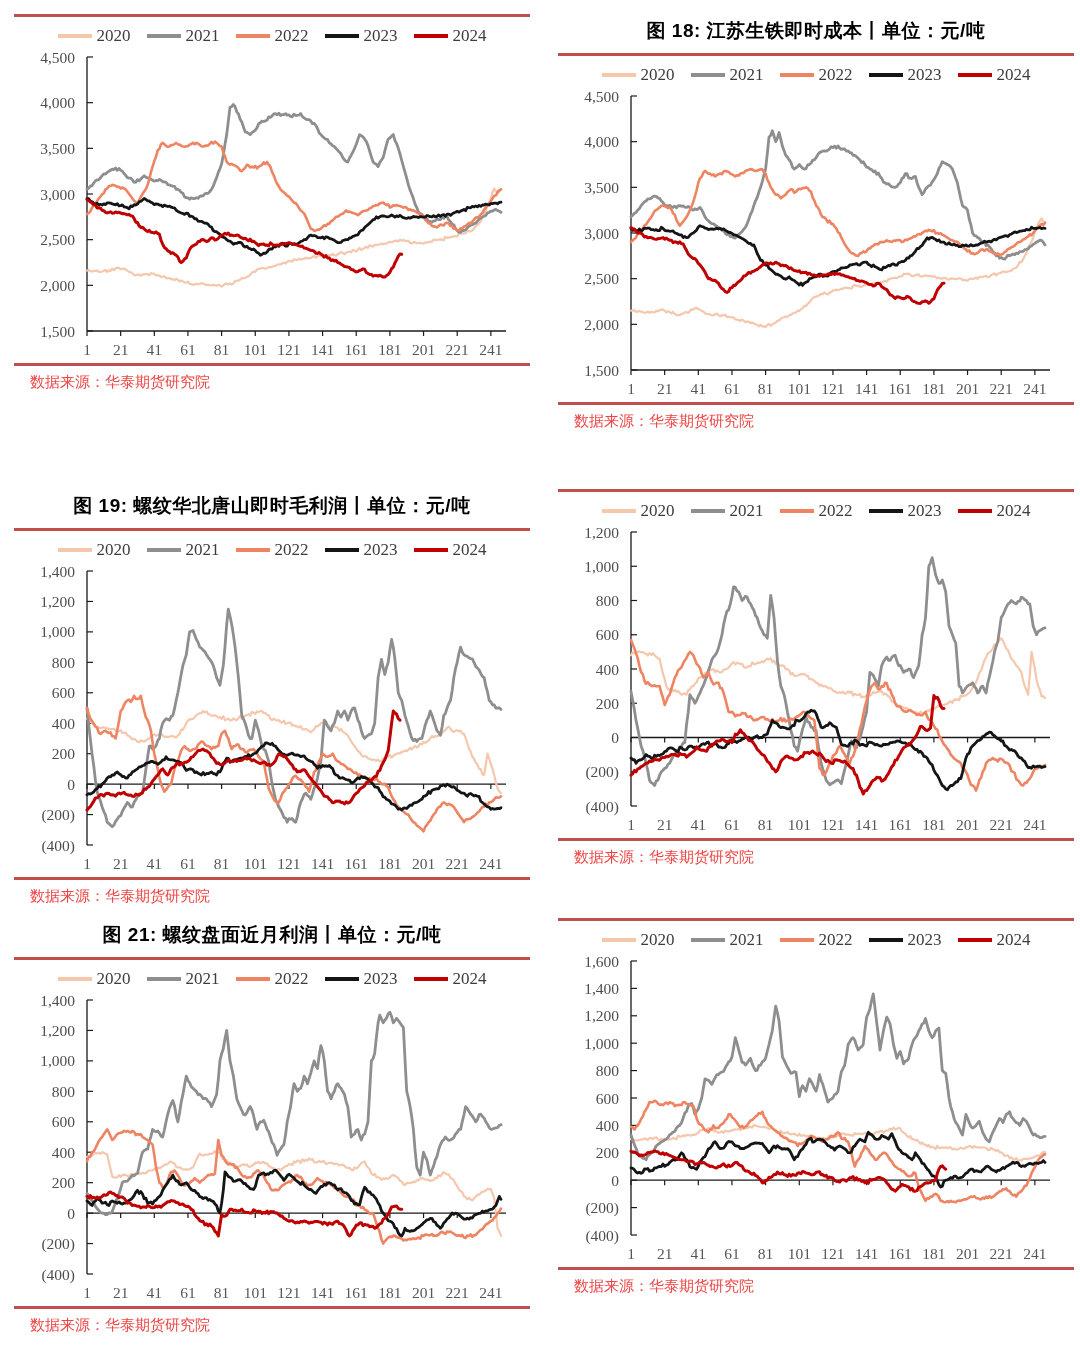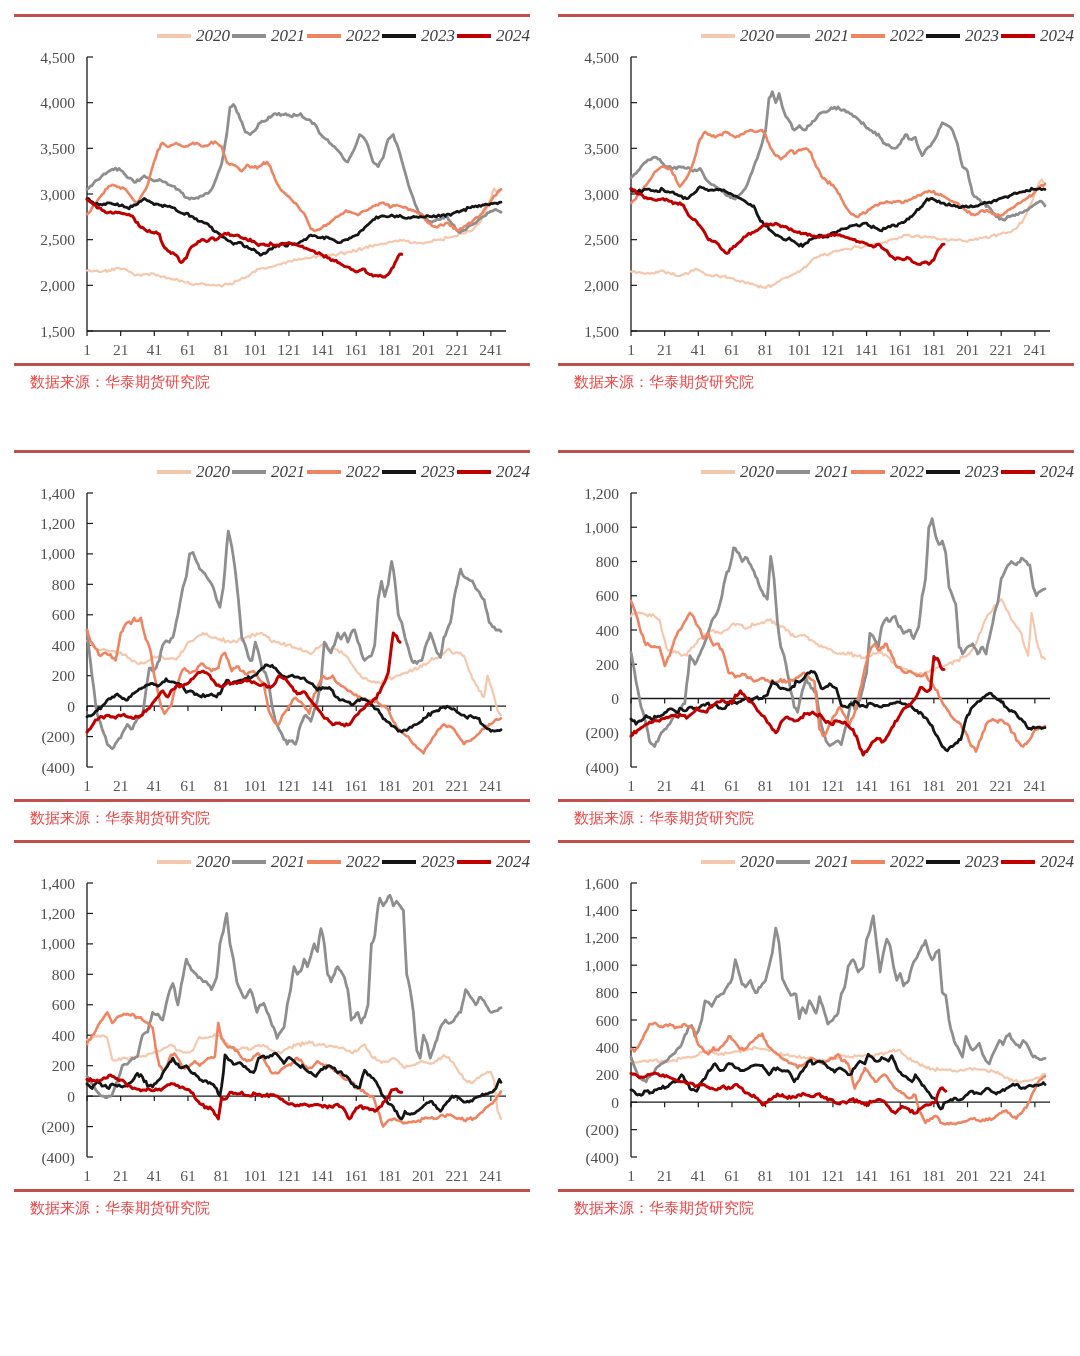--- a/index.html
+++ b/index.html
@@ -6,21 +6,21 @@
   body{width:1080px;height:1356px;font-family:"Liberation Sans",sans-serif;overflow:hidden;}
   .page{padding:14px 6px 0 14px;}
   .grid{display:grid;grid-template-columns:516px 516px;column-gap:28px;}
   .figure{width:516px;}
   .grid > .figure:nth-child(-n+2){margin-bottom:58px;}
   .grid > .figure:nth-child(n+3):nth-child(-n+4){margin-bottom:12px;}
   .fig-title{text-align:center;font-size:19px;font-weight:bold;color:#000000;letter-spacing:0.5px;margin:4px 0 9px 0;white-space:nowrap;}
   .rule{height:3px;background:#C0504D;}
   .title-rule{margin-bottom:6px;}
   .source-rule{margin-top:2px;}
-  .legend{display:flex;justify-content:flex-end;align-items:center;gap:2px;height:26px;font-style:italic;}
+  .legend{display:flex;justify-content:center;align-items:center;gap:16px;height:26px;}
   .legend-item{display:flex;align-items:center;}
   .legend-swatch{width:34px;height:3.5px;margin-right:5px;display:inline-block;}
   .legend-label{font-family:"Liberation Serif","DejaVu Serif",serif;font-size:17px;color:#3d3d3d;}
   svg.chart{display:block;}
   .ytick-label,.xtick-label{font-family:"Liberation Serif","DejaVu Serif",serif;font-size:15.5px;fill:#4d4d4d;}
   .xtick-label{fill:#575757;}
   .fig-source{font-size:15px;color:#ef4444;padding:7px 0 0 16px;}
 </style>
 </head>
 <body>
@@ -103,20 +103,21 @@
           <polyline points="73.0,140.4 74.7,139.2 76.4,137.0 78.0,136.8 79.7,134.0 81.4,131.8 83.1,130.9 84.8,130.6 86.5,128.8 88.1,126.7 89.8,124.9 91.5,125.0 93.2,123.4 94.9,122.3 96.6,121.3 98.2,120.1 99.9,120.6 101.6,119.0 103.3,121.3 105.0,119.4 106.7,121.2 108.3,122.1 110.0,124.5 111.7,126.3 113.4,128.6 115.1,129.1 116.8,129.1 118.4,130.9 120.1,133.3 121.8,133.1 123.5,130.6 125.2,131.7 126.8,130.0 128.5,128.2 130.2,126.7 131.9,128.3 133.6,128.9 135.3,129.6 136.9,130.1 138.6,131.3 140.3,132.2 142.0,131.5 143.7,131.6 145.4,130.4 147.0,131.3 148.7,132.8 150.4,132.9 152.1,133.4 153.8,135.7 155.5,135.9 157.1,136.7 158.8,137.2 160.5,137.3 162.2,140.3 163.9,140.4 165.6,141.3 167.2,143.5 168.9,144.2 170.6,148.0 172.3,148.7 174.0,148.8 175.6,150.2 177.3,148.8 179.0,149.6 180.7,149.6 182.4,148.7 184.1,149.3 185.7,147.3 187.4,147.0 189.1,146.8 190.8,144.9 192.5,144.3 194.2,144.4 195.8,142.5 197.5,140.4 199.2,137.2 200.9,132.7 202.6,128.6 204.3,123.4 205.9,119.7 207.6,114.9 209.3,106.1 211.0,95.2 212.7,85.6 214.3,72.4 216.0,58.2 217.7,57.6 219.4,55.5 221.1,57.7 222.8,62.8 224.4,64.8 226.1,70.1 227.8,73.0 229.5,78.1 231.2,82.9 232.9,83.4 234.5,84.4 236.2,85.6 237.9,83.6 239.6,82.5 241.3,81.1 243.0,78.8 244.6,74.7 246.3,73.8 248.0,72.1 249.7,72.5 251.4,71.9 253.1,71.1 254.7,67.8 256.4,68.3 258.1,66.9 259.8,64.9 261.5,64.6 263.1,65.8 264.8,64.2 266.5,66.5 268.2,65.6 269.9,65.7 271.6,64.6 273.2,66.2 274.9,66.0 276.6,67.4 278.3,67.8 280.0,65.1 281.7,66.5 283.3,66.4 285.0,66.0 286.7,64.6 288.4,67.6 290.1,68.8 291.8,70.1 293.4,70.6 295.1,70.6 296.8,71.9 298.5,74.7 300.2,74.3 301.9,76.5 303.5,79.5 305.2,83.9 306.9,85.6 308.6,87.5 310.3,89.0 311.9,90.2 313.6,90.7 315.3,93.9 317.0,94.8 318.7,96.8 320.4,97.6 322.0,99.5 323.7,101.2 325.4,103.1 327.1,105.0 328.8,108.5 330.5,110.8 332.1,112.4 333.8,113.0 335.5,109.0 337.2,106.2 338.9,103.0 340.6,99.3 342.2,95.5 343.9,90.4 345.6,85.6 347.3,86.8 349.0,87.9 350.7,90.2 352.3,92.5 354.0,96.6 355.7,102.4 357.4,107.8 359.1,113.0 360.7,114.5 362.4,115.3 364.1,117.6 365.8,113.4 367.5,111.0 369.2,108.5 370.8,102.1 372.5,95.6 374.2,90.2 375.9,89.0 377.6,87.1 379.3,85.6 380.9,91.3 382.6,94.6 384.3,99.3 386.0,104.9 387.7,111.3 389.4,117.6 391.0,123.1 392.7,129.2 394.4,135.9 396.1,141.1 397.8,145.2 399.4,149.6 401.1,155.1 402.8,158.6 404.5,163.3 406.2,164.4 407.9,166.3 409.5,167.8 411.2,169.1 412.9,169.8 414.6,172.4 416.3,172.4 418.0,173.3 419.6,171.9 421.3,171.9 423.0,170.1 424.7,170.6 426.4,170.5 428.1,168.5 429.7,169.3 431.4,167.3 433.1,167.8 434.8,171.1 436.5,172.7 438.2,175.3 439.8,175.8 441.5,179.7 443.2,181.4 444.9,183.4 446.6,183.3 448.2,181.3 449.9,181.5 451.6,181.0 453.3,178.7 455.0,177.0 456.7,176.2 458.3,175.7 460.0,174.6 461.7,174.2 463.4,172.3 465.1,170.1 466.8,169.0 468.4,167.8 470.1,167.2 471.8,166.5 473.5,163.8 475.2,163.3 476.9,162.2 478.5,162.1 480.2,160.8 481.9,160.5 483.6,161.5 485.3,162.2 487.0,163.3" fill="none" stroke="#8E8E8E" stroke-width="2.8" stroke-linejoin="round" stroke-linecap="round"></polyline>
           <polyline points="73.0,165.1 74.7,164.0 76.4,162.3 78.0,158.7 79.7,156.3 81.4,155.3 83.1,151.9 84.8,149.6 86.5,147.5 88.1,145.4 89.8,144.2 91.5,140.4 93.2,139.4 94.9,137.0 96.6,137.0 98.2,135.9 99.9,136.2 101.6,136.7 103.3,138.1 105.0,137.7 106.7,139.6 108.3,138.5 110.0,139.3 111.7,140.4 113.4,142.7 115.1,145.0 116.8,147.1 118.4,149.6 120.1,151.8 121.8,153.0 123.5,154.1 125.2,151.1 126.8,147.8 128.5,145.0 130.2,142.4 131.9,140.0 133.6,135.9 135.3,130.3 136.9,123.4 138.6,117.6 140.3,112.1 142.0,107.8 143.7,101.2 145.4,99.9 147.0,95.2 148.7,93.9 150.4,95.2 152.1,96.9 153.8,97.8 155.5,97.5 157.1,96.1 158.8,96.0 160.5,95.0 162.2,93.9 163.9,95.4 165.6,95.6 167.2,96.8 168.9,97.5 170.6,97.7 172.3,97.2 174.0,97.1 175.6,95.7 177.3,95.1 179.0,93.7 180.7,95.3 182.4,93.9 184.1,94.6 185.7,95.8 187.4,97.2 189.1,97.5 190.8,96.9 192.5,96.6 194.2,96.4 195.8,94.8 197.5,92.9 199.2,94.5 200.9,92.5 202.6,93.9 204.3,95.4 205.9,97.0 207.6,97.5 209.3,103.5 211.0,107.3 212.7,113.0 214.3,114.6 216.0,115.6 217.7,114.9 219.4,115.9 221.1,116.5 222.8,117.6 224.4,118.9 226.1,121.5 227.8,122.2 229.5,120.4 231.2,118.6 232.9,115.8 234.5,116.5 236.2,118.5 237.9,117.6 239.6,118.5 241.3,117.1 243.0,119.4 244.6,117.7 246.3,116.9 248.0,115.8 249.7,113.3 251.4,115.0 253.1,113.0 254.7,115.7 256.4,117.6 258.1,123.1 259.8,126.5 261.5,131.3 263.1,134.8 264.8,137.3 266.5,140.4 268.2,142.2 269.9,143.3 271.6,145.0 273.2,146.7 274.9,147.5 276.6,149.6 278.3,151.7 280.0,153.7 281.7,154.1 283.3,156.1 285.0,159.0 286.7,161.4 288.4,162.9 290.1,164.4 291.8,167.8 293.4,171.8 295.1,175.8 296.8,179.7 298.5,180.3 300.2,181.8 301.9,181.5 303.5,180.5 305.2,180.6 306.9,179.7 308.6,177.8 310.3,176.2 311.9,177.0 313.6,174.9 315.3,174.6 317.0,172.4 318.7,171.3 320.4,169.6 322.0,167.8 323.7,167.6 325.4,166.6 327.1,165.1 328.8,164.8 330.5,163.1 332.1,161.4 333.8,163.0 335.5,162.6 337.2,163.3 338.9,164.0 340.6,164.4 342.2,165.1 343.9,166.1 345.6,164.9 347.3,163.3 349.0,162.2 350.7,161.8 352.3,161.4 354.0,160.9 355.7,159.4 357.4,158.7 359.1,157.0 360.7,156.9 362.4,156.0 364.1,156.1 365.8,154.2 367.5,154.1 369.2,153.5 370.8,154.9 372.5,156.0 374.2,155.4 375.9,158.5 377.6,157.8 379.3,156.2 380.9,156.7 382.6,156.0 384.3,156.7 386.0,157.1 387.7,157.8 389.4,158.6 391.0,158.0 392.7,158.7 394.4,161.0 396.1,160.2 397.8,161.4 399.4,161.3 401.1,162.3 402.8,163.3 404.5,164.4 406.2,165.2 407.9,165.1 409.5,166.8 411.2,170.6 412.9,172.4 414.6,174.4 416.3,174.4 418.0,177.0 419.6,177.4 421.3,177.6 423.0,178.4 424.7,177.0 426.4,175.5 428.1,176.0 429.7,176.5 431.4,174.2 433.1,173.8 434.8,174.7 436.5,177.0 438.2,177.0 439.8,179.8 441.5,179.2 443.2,181.4 444.9,181.5 446.6,179.2 448.2,179.5 449.9,177.6 451.6,177.0 453.3,175.5 455.0,173.8 456.7,174.6 458.3,172.4 460.0,170.8 461.7,168.6 463.4,168.4 465.1,167.8 466.8,165.3 468.4,164.1 470.1,160.6 471.8,158.7 473.5,155.9 475.2,154.0 476.9,152.1 478.5,149.6 480.2,146.7 481.9,146.5 483.6,143.2 485.3,141.2 487.0,140.4" fill="none" stroke="#EE8462" stroke-width="2.6" stroke-linejoin="round" stroke-linecap="round"></polyline>
           <polyline points="73.0,149.6 74.7,149.7 76.4,152.1 78.0,152.7 79.7,154.1 81.4,155.2 83.1,154.3 84.8,155.9 86.5,155.3 88.1,156.0 89.8,154.9 91.5,155.6 93.2,153.8 94.9,153.8 96.6,154.1 98.2,154.9 99.9,155.3 101.6,155.8 103.3,154.7 105.0,156.9 106.7,156.6 108.3,155.9 110.0,157.8 111.7,158.2 113.4,158.7 115.1,159.8 116.8,156.9 118.4,157.6 120.1,155.7 121.8,156.0 123.5,155.1 125.2,152.7 126.8,152.3 128.5,151.0 130.2,149.5 131.9,150.5 133.6,151.9 135.3,152.0 136.9,153.3 138.6,154.1 140.3,155.6 142.0,154.9 143.7,155.1 145.4,156.0 147.0,156.1 148.7,157.6 150.4,156.1 152.1,156.9 153.8,157.5 155.5,157.1 157.1,158.2 158.8,158.7 160.5,158.8 162.2,161.3 163.9,162.4 165.6,163.3 167.2,164.0 168.9,164.5 170.6,165.4 172.3,164.2 174.0,164.4 175.6,167.4 177.3,167.2 179.0,167.8 180.7,169.9 182.4,169.7 184.1,172.2 185.7,172.4 187.4,172.3 189.1,173.3 190.8,174.2 192.5,174.2 194.2,175.3 195.8,177.5 197.5,178.1 199.2,181.5 200.9,182.6 202.6,182.7 204.3,184.2 205.9,185.2 207.6,187.6 209.3,188.2 211.0,188.9 212.7,190.7 214.3,191.9 216.0,192.1 217.7,193.5 219.4,195.2 221.1,194.3 222.8,194.4 224.4,193.5 226.1,193.4 227.8,194.1 229.5,197.0 231.2,198.0 232.9,197.3 234.5,199.1 236.2,199.8 237.9,200.7 239.6,200.0 241.3,201.6 243.0,203.5 244.6,204.1 246.3,206.2 248.0,205.4 249.7,204.2 251.4,204.4 253.1,203.0 254.7,200.6 256.4,199.8 258.1,200.0 259.8,197.4 261.5,198.0 263.1,196.4 264.8,197.3 266.5,195.2 268.2,194.2 269.9,195.6 271.6,197.1 273.2,197.2 274.9,194.7 276.6,194.3 278.3,195.4 280.0,194.7 281.7,195.2 283.3,194.9 285.0,193.9 286.7,192.5 288.4,192.0 290.1,190.6 291.8,190.7 293.4,189.0 295.1,186.8 296.8,186.1 298.5,186.9 300.2,186.5 301.9,187.0 303.5,188.5 305.2,188.6 306.9,188.8 308.6,187.9 310.3,189.7 311.9,187.9 313.6,188.2 315.3,189.3 317.0,189.8 318.7,190.5 320.4,191.3 322.0,192.5 323.7,193.7 325.4,193.7 327.1,193.4 328.8,191.5 330.5,191.0 332.1,190.7 333.8,190.7 335.5,189.0 337.2,188.8 338.9,187.3 340.6,186.8 342.2,186.1 343.9,185.9 345.6,182.8 347.3,181.5 349.0,180.9 350.7,178.5 352.3,177.0 354.0,175.7 355.7,174.1 357.4,172.4 359.1,170.6 360.7,170.3 362.4,167.8 364.1,169.0 365.8,167.8 367.5,166.9 369.2,167.0 370.8,167.2 372.5,167.8 374.2,167.8 375.9,167.2 377.6,166.0 379.3,166.9 380.9,168.1 382.6,166.9 384.3,167.6 386.0,166.3 387.7,167.8 389.4,168.7 391.0,169.1 392.7,169.4 394.4,168.7 396.1,169.1 397.8,168.4 399.4,167.5 401.1,167.8 402.8,167.9 404.5,168.5 406.2,167.6 407.9,167.8 409.5,168.2 411.2,168.2 412.9,166.5 414.6,166.9 416.3,167.7 418.0,167.9 419.6,166.6 421.3,167.8 423.0,167.3 424.7,165.9 426.4,167.6 428.1,166.0 429.7,165.6 431.4,167.2 433.1,165.1 434.8,165.1 436.5,166.4 438.2,164.9 439.8,163.9 441.5,163.3 443.2,162.3 444.9,163.2 446.6,162.1 448.2,161.4 449.9,160.5 451.6,161.7 453.3,158.4 455.0,158.7 456.7,158.8 458.3,157.4 460.0,157.9 461.7,156.9 463.4,157.8 465.1,156.4 466.8,157.3 468.4,156.0 470.1,156.0 471.8,155.1 473.5,155.5 475.2,156.0 476.9,154.5 478.5,154.6 480.2,154.2 481.9,154.1 483.6,154.8 485.3,153.4 487.0,153.2" fill="none" stroke="#151515" stroke-width="2.8" stroke-linejoin="round" stroke-linecap="round"></polyline>
           <polyline points="73.0,150.5 74.7,151.7 76.4,153.1 78.0,154.1 79.7,155.8 81.4,155.9 83.1,159.0 84.8,158.7 86.5,159.2 88.1,161.3 89.8,161.7 91.5,163.3 93.2,163.9 94.9,163.4 96.6,162.8 98.2,164.2 99.9,164.1 101.6,162.9 103.3,163.7 105.0,163.3 106.7,164.0 108.3,164.7 110.0,164.6 111.7,165.1 113.4,165.8 115.1,165.6 116.8,166.8 118.4,166.9 120.1,169.5 121.8,173.2 123.5,173.5 125.2,177.0 126.8,178.4 128.5,178.2 130.2,179.9 131.9,181.5 133.6,182.6 135.3,181.4 136.9,183.2 138.6,183.4 140.3,184.1 142.0,182.9 143.7,184.5 145.4,185.2 147.0,191.3 148.7,195.2 150.4,198.5 152.1,199.8 153.8,201.8 155.5,202.6 157.1,204.4 158.8,203.7 160.5,205.2 162.2,206.2 163.9,208.0 165.6,212.3 167.2,213.5 168.9,212.3 170.6,209.9 172.3,208.9 174.0,204.2 175.6,200.5 177.3,198.0 179.0,196.8 180.7,195.9 182.4,195.2 184.1,192.5 185.7,192.6 187.4,190.7 189.1,190.5 190.8,191.6 192.5,192.5 194.2,192.0 195.8,190.2 197.5,188.8 199.2,189.0 200.9,190.9 202.6,190.7 204.3,189.3 205.9,187.4 207.6,186.1 209.3,185.6 211.0,184.2 212.7,185.2 214.3,184.1 216.0,186.4 217.7,186.1 219.4,186.7 221.1,186.5 222.8,186.1 224.4,186.2 226.1,188.1 227.8,188.8 229.5,189.7 231.2,189.2 232.9,190.7 234.5,191.8 236.2,190.2 237.9,192.5 239.6,192.2 241.3,193.7 243.0,195.2 244.6,196.7 246.3,195.2 248.0,195.2 249.7,195.1 251.4,196.3 253.1,196.1 254.7,196.8 256.4,193.9 258.1,195.2 259.8,196.2 261.5,196.2 263.1,196.1 264.8,196.3 266.5,194.9 268.2,195.2 269.9,194.6 271.6,194.8 273.2,194.3 274.9,193.5 276.6,194.3 278.3,195.2 280.0,195.2 281.7,195.6 283.3,196.1 285.0,196.8 286.7,197.4 288.4,197.1 290.1,199.1 291.8,199.2 293.4,199.8 295.1,200.6 296.8,201.4 298.5,201.6 300.2,202.2 301.9,204.3 303.5,204.4 305.2,203.6 306.9,205.1 308.6,206.2 310.3,208.2 311.9,206.6 313.6,208.9 315.3,209.0 317.0,211.5 318.7,210.8 320.4,212.1 322.0,211.2 323.7,213.5 325.4,214.0 327.1,215.2 328.8,216.2 330.5,217.6 332.1,217.8 333.8,218.1 335.5,218.5 337.2,220.6 338.9,220.8 340.6,222.1 342.2,222.9 343.9,222.6 345.6,221.5 347.3,220.9 349.0,219.9 350.7,220.3 352.3,223.5 354.0,224.5 355.7,225.5 357.4,225.4 359.1,227.2 360.7,226.5 362.4,226.5 364.1,227.2 365.8,226.2 367.5,227.1 369.2,228.1 370.8,228.1 372.5,226.5 374.2,225.4 375.9,223.3 377.6,219.7 379.3,218.1 380.9,214.0 382.6,210.9 384.3,207.1 386.0,204.9 387.7,205.3" fill="none" stroke="#C00000" stroke-width="3" stroke-linejoin="round" stroke-linecap="round"></polyline>
         </svg>
       <div class="rule source-rule"></div>
       <div class="fig-source"><span>数据来源：</span><span>华泰期货研究院</span></div>
     </div>
 
     <div class="figure">
+      <div class="fig-title">图 18: 江苏生铁即时成本丨单位：元/吨</div>
       <div class="rule title-rule"></div>
       <div class="legend">
           <span class="legend-item">
             <span class="legend-swatch" style="background: rgb(245, 199, 172);"></span>
             <span class="legend-label">2020</span>
           </span>
           <span class="legend-item">
             <span class="legend-swatch" style="background: rgb(142, 142, 142);"></span>
             <span class="legend-label">2021</span>
           </span>
@@ -184,20 +185,21 @@
           <polyline points="73.0,128.6 74.7,127.2 76.4,125.3 78.0,124.5 79.7,122.2 81.4,120.6 83.1,117.6 84.8,115.6 86.5,113.8 88.1,113.0 89.8,110.9 91.5,110.8 93.2,110.3 94.9,108.5 96.6,108.1 98.2,108.3 99.9,110.0 101.6,110.3 103.3,112.9 105.0,114.5 106.7,117.0 108.3,117.6 110.0,117.9 111.7,117.3 113.4,118.9 115.1,119.4 116.8,118.2 118.4,119.7 120.1,117.8 121.8,117.6 123.5,118.3 125.2,117.8 126.8,119.2 128.5,119.4 130.2,118.5 131.9,119.5 133.6,121.5 135.3,122.2 136.9,120.8 138.6,121.7 140.3,120.7 142.0,119.4 143.7,121.8 145.4,125.2 147.0,128.9 148.7,131.3 150.4,132.8 152.1,134.5 153.8,135.6 155.5,135.9 157.1,137.2 158.8,138.2 160.5,139.6 162.2,140.4 163.9,142.3 165.6,142.7 167.2,145.2 168.9,146.8 170.6,145.9 172.3,148.6 174.0,148.5 175.6,149.6 177.3,150.1 179.0,147.2 180.7,146.5 182.4,145.0 184.1,143.5 185.7,141.2 187.4,139.4 189.1,135.9 190.8,131.2 192.5,126.4 194.2,122.8 195.8,117.6 197.5,112.8 199.2,109.5 200.9,104.0 202.6,99.3 204.3,93.6 205.9,87.0 207.6,81.1 209.3,65.6 211.0,49.1 212.7,47.2 214.3,42.7 216.0,48.0 217.7,53.7 219.4,50.2 221.1,44.5 222.8,51.3 224.4,58.2 226.1,62.8 227.8,67.4 229.5,69.3 231.2,71.9 232.9,74.3 234.5,79.3 236.2,81.1 237.9,79.8 239.6,78.7 241.3,76.5 243.0,78.6 244.6,80.2 246.3,81.1 248.0,80.7 249.7,76.8 251.4,76.5 253.1,75.0 254.7,72.1 256.4,71.9 258.1,69.7 259.8,66.7 261.5,64.6 263.1,63.9 264.8,63.1 266.5,62.8 268.2,63.2 269.9,62.1 271.6,61.0 273.2,58.6 274.9,59.6 276.6,58.2 278.3,60.2 280.0,57.9 281.7,60.1 283.3,61.3 285.0,60.9 286.7,61.0 288.4,63.2 290.1,63.0 291.8,64.6 293.4,64.9 295.1,67.3 296.8,67.4 298.5,68.7 300.2,70.3 301.9,71.9 303.5,74.6 305.2,73.8 306.9,76.5 308.6,79.2 310.3,79.5 311.9,81.1 313.6,81.5 315.3,83.7 317.0,82.9 318.7,86.3 320.4,85.1 322.0,88.4 323.7,90.3 325.4,94.1 327.1,94.8 328.8,96.0 330.5,95.6 332.1,97.5 333.8,98.9 335.5,99.1 337.2,99.3 338.9,98.5 340.6,96.0 342.2,94.8 343.9,90.7 345.6,89.3 347.3,85.6 349.0,85.7 350.7,90.0 352.3,90.2 354.0,90.6 355.7,88.8 357.4,88.4 359.1,94.9 360.7,99.3 362.4,102.7 364.1,106.6 365.8,104.6 367.5,101.0 369.2,99.3 370.8,97.8 372.5,97.2 374.2,93.9 375.9,91.7 377.6,88.7 379.3,85.6 380.9,80.5 382.6,77.6 384.3,73.8 386.0,74.7 387.7,75.5 389.4,76.5 391.0,77.2 392.7,78.8 394.4,81.1 396.1,85.7 397.8,90.6 399.4,94.8 401.1,103.0 402.8,111.0 404.5,117.6 406.2,119.1 407.9,119.7 409.5,122.2 411.2,131.0 412.9,136.8 414.6,145.0 416.3,147.6 418.0,147.8 419.6,149.6 421.3,150.3 423.0,152.8 424.7,154.1 426.4,153.9 428.1,157.7 429.7,156.6 431.4,158.7 433.1,160.6 434.8,163.7 436.5,164.9 438.2,167.8 439.8,166.9 441.5,170.2 443.2,169.5 444.9,170.6 446.6,171.2 448.2,169.4 449.9,167.1 451.6,167.8 453.3,167.0 455.0,165.9 456.7,166.7 458.3,165.1 460.0,165.6 461.7,163.6 463.4,163.7 465.1,163.3 466.8,161.7 468.4,161.3 470.1,160.8 471.8,158.7 473.5,158.0 475.2,156.4 476.9,155.4 478.5,154.1 480.2,153.4 481.9,152.1 483.6,152.3 485.3,154.3 487.0,156.9" fill="none" stroke="#8E8E8E" stroke-width="2.8" stroke-linejoin="round" stroke-linecap="round"></polyline>
           <polyline points="73.0,154.1 74.7,152.1 76.4,151.1 78.0,149.6 79.7,145.7 81.4,144.6 83.1,141.7 84.8,140.4 86.5,137.3 88.1,136.5 89.8,133.9 91.5,131.3 93.2,129.4 94.9,126.2 96.6,123.0 98.2,122.2 99.9,120.7 101.6,119.4 103.3,117.8 105.0,117.6 106.7,118.2 108.3,119.2 110.0,120.1 111.7,119.4 113.4,121.3 115.1,125.5 116.8,126.7 118.4,131.8 120.1,135.0 121.8,137.7 123.5,135.7 125.2,133.7 126.8,131.3 128.5,129.1 130.2,125.9 131.9,122.2 133.6,118.3 135.3,113.8 136.9,108.5 138.6,102.3 140.3,94.8 142.0,90.2 143.7,88.8 145.4,84.6 147.0,82.9 148.7,84.2 150.4,85.7 152.1,85.6 153.8,87.3 155.5,86.4 157.1,88.4 158.8,87.2 160.5,86.2 162.2,85.6 163.9,86.2 165.6,83.5 167.2,82.9 168.9,83.3 170.6,84.0 172.3,85.6 174.0,86.4 175.6,87.2 177.3,88.4 179.0,87.2 180.7,87.6 182.4,85.6 184.1,85.1 185.7,84.9 187.4,82.9 189.1,82.3 190.8,81.8 192.5,81.1 194.2,81.4 195.8,82.5 197.5,82.9 199.2,82.6 200.9,82.0 202.6,81.1 204.3,81.4 205.9,84.0 207.6,85.6 209.3,91.7 211.0,94.7 212.7,99.3 214.3,101.4 216.0,104.5 217.7,106.6 219.4,106.5 221.1,108.0 222.8,110.3 224.4,108.9 226.1,107.7 227.8,106.6 229.5,104.1 231.2,102.6 232.9,101.2 234.5,101.6 236.2,104.7 237.9,103.9 239.6,101.8 241.3,100.7 243.0,101.2 244.6,100.0 246.3,100.1 248.0,99.3 249.7,100.2 251.4,102.6 253.1,103.9 254.7,109.7 256.4,112.6 258.1,117.6 259.8,119.3 261.5,122.4 263.1,126.7 264.8,129.2 266.5,129.4 268.2,131.3 269.9,134.3 271.6,132.6 273.2,135.9 274.9,135.9 276.6,138.7 278.3,140.4 280.0,144.2 281.7,145.5 283.3,149.6 285.0,152.7 286.7,156.3 288.4,158.7 290.1,161.0 291.8,163.4 293.4,165.1 295.1,165.4 296.8,166.7 298.5,167.8 300.2,167.9 301.9,165.6 303.5,165.1 305.2,163.4 306.9,164.4 308.6,163.3 310.3,160.5 311.9,160.5 313.6,158.7 315.3,157.8 317.0,156.3 318.7,156.0 320.4,156.1 322.0,154.0 323.7,154.1 325.4,154.1 327.1,153.6 328.8,152.3 330.5,153.3 332.1,153.4 333.8,154.1 335.5,152.6 337.2,152.8 338.9,152.3 340.6,152.1 342.2,152.3 343.9,154.1 345.6,153.5 347.3,151.6 349.0,152.3 350.7,151.0 352.3,150.6 354.0,149.6 355.7,148.4 357.4,148.5 359.1,146.8 360.7,146.1 362.4,146.5 364.1,145.0 365.8,143.7 367.5,142.8 369.2,143.2 370.8,141.8 372.5,142.7 374.2,143.2 375.9,142.2 377.6,145.5 379.3,145.0 380.9,145.9 382.6,145.2 384.3,146.8 386.0,147.4 387.7,148.5 389.4,149.6 391.0,150.7 392.7,151.9 394.4,152.3 396.1,153.2 397.8,153.6 399.4,154.1 401.1,155.5 402.8,157.8 404.5,158.7 406.2,160.4 407.9,161.4 409.5,163.3 411.2,162.5 412.9,165.4 414.6,165.1 416.3,166.3 418.0,165.6 419.6,165.1 421.3,163.3 423.0,161.7 424.7,161.4 426.4,163.0 428.1,161.4 429.7,161.4 431.4,163.3 433.1,163.4 434.8,165.1 436.5,165.0 438.2,166.2 439.8,165.3 441.5,166.9 443.2,166.4 444.9,166.0 446.6,164.0 448.2,163.3 449.9,161.0 451.6,160.6 453.3,159.3 455.0,158.7 456.7,157.6 458.3,155.9 460.0,154.3 461.7,154.1 463.4,153.2 465.1,151.4 466.8,150.9 468.4,149.6 470.1,148.5 471.8,146.4 473.5,147.2 475.2,145.0 476.9,142.9 478.5,140.1 480.2,138.6 481.9,137.7 483.6,135.9 485.3,136.9 487.0,135.0" fill="none" stroke="#EE8462" stroke-width="2.6" stroke-linejoin="round" stroke-linecap="round"></polyline>
           <polyline points="73.0,140.4 74.7,142.4 76.4,142.0 78.0,142.5 79.7,143.2 81.4,140.9 83.1,143.6 84.8,141.7 86.5,140.1 88.1,140.4 89.8,140.1 91.5,140.2 93.2,141.7 94.9,141.6 96.6,142.3 98.2,141.6 99.9,142.7 101.6,142.5 103.3,139.3 105.0,140.4 106.7,142.3 108.3,142.8 110.0,142.7 111.7,143.3 113.4,143.2 115.1,143.0 116.8,144.9 118.4,145.3 120.1,146.3 121.8,146.8 123.5,147.0 125.2,149.5 126.8,148.4 128.5,149.6 130.2,149.3 131.9,147.3 133.6,145.7 135.3,145.0 136.9,143.6 138.6,142.2 140.3,139.0 142.0,137.7 143.7,138.5 145.4,138.9 147.0,140.1 148.7,140.4 150.4,141.6 152.1,141.1 153.8,140.8 155.5,141.3 157.1,140.9 158.8,140.2 160.5,141.0 162.2,140.4 163.9,141.5 165.6,140.8 167.2,142.3 168.9,143.2 170.6,144.3 172.3,144.5 174.0,145.4 175.6,146.8 177.3,147.0 179.0,147.5 180.7,148.8 182.4,149.6 184.1,150.5 185.7,151.3 187.4,152.5 189.1,154.1 190.8,155.3 192.5,155.5 194.2,157.3 195.8,156.9 197.5,160.8 199.2,165.5 200.9,168.6 202.6,172.4 204.3,172.5 205.9,175.9 207.6,177.0 209.3,176.9 211.0,180.4 212.7,181.5 214.3,182.8 216.0,184.4 217.7,186.3 219.4,186.1 221.1,187.2 222.8,188.0 224.4,189.6 226.1,190.7 227.8,191.2 229.5,190.1 231.2,188.8 232.9,190.8 234.5,191.8 236.2,192.5 237.9,194.0 239.6,195.3 241.3,197.1 243.0,195.0 244.6,197.4 246.3,195.2 248.0,194.1 249.7,193.6 251.4,190.7 253.1,190.3 254.7,189.6 256.4,188.8 258.1,188.8 259.8,187.0 261.5,186.1 263.1,186.2 264.8,188.4 266.5,187.9 268.2,187.8 269.9,188.0 271.6,186.1 273.2,184.3 274.9,183.6 276.6,183.4 278.3,183.6 280.0,181.9 281.7,181.5 283.3,179.8 285.0,179.8 286.7,179.7 288.4,179.5 290.1,178.8 291.8,177.0 293.4,176.8 295.1,176.4 296.8,176.1 298.5,175.5 300.2,176.9 301.9,177.0 303.5,175.5 305.2,174.4 306.9,174.2 308.6,174.1 310.3,176.4 311.9,177.0 313.6,178.7 315.3,177.1 317.0,178.8 318.7,179.4 320.4,180.5 322.0,181.5 323.7,181.9 325.4,179.2 327.1,179.7 328.8,178.6 330.5,177.4 332.1,177.9 333.8,176.2 335.5,175.9 337.2,177.0 338.9,177.2 340.6,174.8 342.2,174.2 343.9,173.5 345.6,173.6 347.3,172.4 349.0,170.0 350.7,170.1 352.3,167.8 354.0,167.3 355.7,165.3 357.4,163.3 359.1,160.4 360.7,160.7 362.4,158.7 364.1,157.4 365.8,154.6 367.5,152.3 369.2,149.8 370.8,151.3 372.5,149.6 374.2,149.4 375.9,150.5 377.6,151.4 379.3,152.8 380.9,151.9 382.6,154.1 384.3,154.2 386.0,154.1 387.7,156.0 389.4,156.2 391.0,154.7 392.7,156.4 394.4,156.9 396.1,156.1 397.8,157.4 399.4,157.2 401.1,158.7 402.8,158.7 404.5,156.9 406.2,157.8 407.9,156.9 409.5,158.2 411.2,158.1 412.9,156.7 414.6,157.8 416.3,157.7 418.0,156.9 419.6,157.1 421.3,156.0 423.0,155.1 424.7,154.9 426.4,153.1 428.1,154.1 429.7,153.6 431.4,153.2 433.1,153.9 434.8,152.3 436.5,151.3 438.2,151.9 439.8,150.4 441.5,149.6 443.2,149.1 444.9,148.6 446.6,147.9 448.2,147.7 449.9,148.5 451.6,146.7 453.3,145.9 455.0,145.0 456.7,143.8 458.3,144.6 460.0,144.1 461.7,143.2 463.4,143.1 465.1,142.7 466.8,142.6 468.4,141.3 470.1,141.9 471.8,141.9 473.5,139.3 475.2,140.4 476.9,140.3 478.5,140.5 480.2,140.0 481.9,139.5 483.6,140.6 485.3,140.0 487.0,140.4" fill="none" stroke="#151515" stroke-width="2.8" stroke-linejoin="round" stroke-linecap="round"></polyline>
           <polyline points="73.0,139.5 74.7,140.8 76.4,140.9 78.0,143.2 79.7,145.0 81.4,144.7 83.1,145.1 84.8,146.8 86.5,149.0 88.1,148.5 89.8,149.8 91.5,149.6 93.2,149.5 94.9,150.4 96.6,151.1 98.2,151.4 99.9,150.7 101.6,150.6 103.3,150.1 105.0,149.6 106.7,151.3 108.3,150.1 110.0,151.4 111.7,152.3 113.4,152.2 115.1,154.6 116.8,153.8 118.4,154.1 120.1,155.3 121.8,153.8 123.5,155.6 125.2,156.0 126.8,159.4 128.5,162.3 130.2,165.9 131.9,167.8 133.6,169.2 135.3,170.5 136.9,170.5 138.6,172.4 140.3,175.4 142.0,176.9 143.7,179.2 145.4,181.5 147.0,184.1 148.7,187.7 150.4,190.7 152.1,190.6 153.8,192.0 155.5,192.5 157.1,192.2 158.8,194.0 160.5,195.2 162.2,198.5 163.9,200.4 165.6,201.6 167.2,203.7 168.9,204.4 170.6,203.5 172.3,199.9 174.0,199.8 175.6,197.2 177.3,197.4 179.0,195.2 180.7,193.7 182.4,192.6 184.1,190.7 185.7,188.0 187.4,187.8 189.1,186.1 190.8,184.3 192.5,185.3 194.2,183.4 195.8,183.2 197.5,182.1 199.2,181.5 200.9,180.0 202.6,178.8 204.3,177.0 205.9,176.5 207.6,174.9 209.3,175.1 211.0,175.9 212.7,174.8 214.3,176.1 216.0,175.7 217.7,174.2 219.4,175.1 221.1,175.8 222.8,177.7 224.4,177.0 226.1,177.8 227.8,177.5 229.5,178.8 231.2,180.6 232.9,179.8 234.5,181.5 236.2,182.6 237.9,182.8 239.6,183.4 241.3,182.8 243.0,184.9 244.6,184.3 246.3,184.4 248.0,184.3 249.7,186.1 251.4,185.2 253.1,186.6 254.7,187.0 256.4,187.1 258.1,187.7 259.8,187.9 261.5,188.2 263.1,187.1 264.8,187.0 266.5,187.0 268.2,187.0 269.9,186.1 271.6,185.8 273.2,186.5 274.9,185.2 276.6,186.4 278.3,185.4 280.0,186.1 281.7,185.7 283.3,187.0 285.0,187.0 286.7,187.9 288.4,188.5 290.1,188.8 291.8,189.7 293.4,189.9 295.1,190.7 296.8,190.5 298.5,192.6 300.2,192.5 301.9,193.3 303.5,192.9 305.2,193.4 306.9,194.2 308.6,194.6 310.3,196.1 311.9,196.6 313.6,196.6 315.3,198.0 317.0,197.5 318.7,195.4 320.4,195.2 322.0,196.0 323.7,198.7 325.4,199.8 327.1,200.9 328.8,201.6 330.5,204.4 332.1,206.9 333.8,207.4 335.5,208.9 337.2,210.5 338.9,208.8 340.6,208.9 342.2,209.7 343.9,210.3 345.6,210.8 347.3,210.2 349.0,208.3 350.7,208.9 352.3,210.0 354.0,212.5 355.7,213.5 357.4,213.9 359.1,215.0 360.7,215.3 362.4,215.4 364.1,213.8 365.8,213.5 367.5,212.8 369.2,213.6 370.8,215.3 372.5,213.9 374.2,211.7 375.9,210.8 377.6,206.3 379.3,202.2 380.9,199.8 382.6,198.1 384.3,195.4 386.0,195.2" fill="none" stroke="#C00000" stroke-width="3" stroke-linejoin="round" stroke-linecap="round"></polyline>
         </svg>
       <div class="rule source-rule"></div>
       <div class="fig-source"><span>数据来源：</span><span>华泰期货研究院</span></div>
     </div>
 
     <div class="figure">
+      <div class="fig-title">图 19: 螺纹华北唐山即时毛利润丨单位：元/吨</div>
       <div class="rule title-rule"></div>
       <div class="legend">
           <span class="legend-item">
             <span class="legend-swatch" style="background: rgb(245, 199, 172);"></span>
             <span class="legend-label">2020</span>
           </span>
           <span class="legend-item">
             <span class="legend-swatch" style="background: rgb(142, 142, 142);"></span>
             <span class="legend-label">2021</span>
           </span>
@@ -356,20 +358,21 @@
           <polyline points="73.0,167.3 74.7,176.4 76.4,185.7 78.0,196.4 79.7,204.2 81.4,213.2 83.1,222.1 84.8,226.4 86.5,232.9 88.1,239.2 89.8,246.6 91.5,256.3 93.2,258.6 94.9,259.6 96.6,261.5 98.2,257.0 99.9,256.2 101.6,251.2 103.3,247.8 105.0,246.2 106.7,244.3 108.3,243.6 110.0,240.4 111.7,239.2 113.4,235.7 115.1,232.4 116.8,230.6 118.4,229.1 120.1,226.0 121.8,223.8 123.5,222.2 125.2,218.9 126.8,218.6 128.5,200.9 130.2,188.4 131.9,170.7 133.6,173.6 135.3,175.5 136.9,179.3 138.6,176.5 140.3,172.2 142.0,169.0 143.7,164.6 145.4,161.3 147.0,157.0 148.7,152.5 150.4,146.7 152.1,141.6 153.8,135.9 155.5,132.9 157.1,131.3 158.8,128.5 160.5,123.9 162.2,117.6 163.9,111.2 165.6,100.6 167.2,93.6 168.9,87.2 170.6,86.0 172.3,79.9 174.0,72.2 175.6,62.8 177.3,63.4 179.0,67.0 180.7,67.9 182.4,72.0 184.1,76.5 185.7,74.7 187.4,72.3 189.1,73.1 190.8,77.6 192.5,79.7 194.2,83.4 195.8,85.9 197.5,91.5 199.2,93.6 200.9,99.7 202.6,103.9 204.3,106.7 205.9,110.8 207.6,111.2 209.3,114.2 211.0,92.6 212.7,71.4 214.3,80.9 216.0,93.6 217.7,115.1 219.4,136.4 221.1,150.5 222.8,162.1 224.4,166.0 226.1,170.7 227.8,178.8 229.5,188.6 231.2,196.4 232.9,206.7 234.5,211.8 236.2,222.1 237.9,223.4 239.6,227.2 241.3,218.5 243.0,211.9 244.6,204.9 246.3,200.0 248.0,193.0 249.7,197.9 251.4,198.5 253.1,203.2 254.7,203.5 256.4,206.9 258.1,206.7 259.8,219.1 261.5,229.1 263.1,239.2 264.8,245.2 266.5,250.3 268.2,256.3 269.9,258.5 271.6,260.7 273.2,259.7 274.9,258.8 276.6,257.6 278.3,256.3 280.0,255.8 281.7,257.5 283.3,259.7 285.0,252.4 286.7,245.6 288.4,239.2 290.1,231.2 291.8,223.0 293.4,216.9 295.1,219.3 296.8,224.0 298.5,223.8 300.2,217.4 301.9,215.0 303.5,208.4 305.2,201.8 306.9,193.9 308.6,187.8 310.3,166.4 311.9,148.4 313.6,149.8 315.3,151.5 317.0,155.3 318.7,157.6 320.4,162.1 322.0,151.2 323.7,141.6 325.4,137.7 327.1,134.9 328.8,133.0 330.5,136.3 332.1,136.4 333.8,133.3 335.5,131.8 337.2,131.3 338.9,137.0 340.6,141.6 342.2,141.5 343.9,144.8 345.6,148.4 347.3,146.7 349.0,146.8 350.7,145.0 352.3,145.4 354.0,151.1 355.7,153.6 357.4,149.0 359.1,145.4 360.7,141.6 362.4,127.7 364.1,110.8 365.8,104.1 367.5,93.6 369.2,68.6 370.8,42.3 372.5,38.8 374.2,33.7 375.9,42.2 377.6,50.8 379.3,55.6 380.9,59.4 382.6,59.2 384.3,55.9 386.0,61.7 387.7,67.9 389.4,85.3 391.0,102.2 392.7,106.1 394.4,110.8 396.1,115.5 397.8,119.3 399.4,139.7 401.1,162.1 402.8,163.4 404.5,169.0 406.2,166.8 407.9,163.9 409.5,162.1 411.2,160.8 412.9,160.5 414.6,158.7 416.3,162.3 418.0,164.3 419.6,169.0 421.3,167.6 423.0,163.0 424.7,162.1 426.4,165.9 428.1,169.0 429.7,159.3 431.4,152.9 433.1,145.0 434.8,137.5 436.5,127.9 438.2,122.2 439.8,117.6 441.5,105.6 443.2,93.6 444.9,91.0 446.6,87.0 448.2,83.4 449.9,80.2 451.6,78.9 453.3,76.5 455.0,77.9 456.7,79.1 458.3,79.9 460.0,77.4 461.7,77.2 463.4,73.1 465.1,73.9 466.8,75.9 468.4,76.5 470.1,79.8 471.8,79.9 473.5,91.1 475.2,102.2 476.9,106.4 478.5,110.8 480.2,107.6 481.9,106.5 483.6,105.6 485.3,104.3 487.0,103.9" fill="none" stroke="#8E8E8E" stroke-width="2.8" stroke-linejoin="round" stroke-linecap="round"></polyline>
           <polyline points="73.0,115.9 74.7,120.3 76.4,124.5 78.0,129.2 79.7,134.1 81.4,141.6 83.1,148.1 84.8,150.3 86.5,157.0 88.1,159.8 89.8,158.2 91.5,160.4 93.2,161.6 94.9,161.9 96.6,161.3 98.2,162.3 99.9,162.3 101.6,162.1 103.3,168.8 105.0,173.7 106.7,181.0 108.3,177.2 110.0,172.6 111.7,170.7 113.4,164.7 115.1,159.3 116.8,153.6 118.4,151.0 120.1,146.2 121.8,145.0 123.5,143.2 125.2,139.2 126.8,136.4 128.5,134.0 130.2,130.3 131.9,127.9 133.6,129.4 135.3,131.3 136.9,135.2 138.6,139.9 140.3,141.6 142.0,143.9 143.7,149.7 145.4,153.6 147.0,151.8 148.7,150.7 150.4,148.4 152.1,153.3 153.8,157.1 155.5,160.4 157.1,159.6 158.8,158.7 160.5,158.7 162.2,164.1 163.9,164.2 165.6,169.0 167.2,174.4 168.9,181.3 170.6,187.8 172.3,188.4 174.0,187.7 175.6,189.5 177.3,192.3 179.0,190.9 180.7,191.2 182.4,191.0 184.1,188.9 185.7,189.5 187.4,189.4 189.1,192.6 190.8,193.0 192.5,192.2 194.2,194.5 195.8,196.4 197.5,195.9 199.2,195.6 200.9,194.7 202.6,193.5 204.3,193.0 205.9,193.0 207.6,195.5 209.3,195.0 211.0,196.4 212.7,197.7 214.3,195.0 216.0,198.1 217.7,197.1 219.4,197.1 221.1,196.4 222.8,194.1 224.4,197.2 226.1,194.7 227.8,197.5 229.5,196.5 231.2,196.4 232.9,194.7 234.5,195.8 236.2,194.7 237.9,193.1 239.6,192.6 241.3,191.2 243.0,190.1 244.6,188.3 246.3,187.8 248.0,189.5 249.7,191.1 251.4,193.0 253.1,194.4 254.7,194.9 256.4,196.4 258.1,211.8 259.8,227.9 261.5,244.3 263.1,245.7 264.8,250.8 266.5,251.2 268.2,248.0 269.9,243.4 271.6,239.2 273.2,237.5 274.9,231.8 276.6,230.6 278.3,228.9 280.0,224.1 281.7,222.1 283.3,224.3 285.0,228.1 286.7,230.6 288.4,233.6 290.1,237.0 291.8,239.2 293.4,233.9 295.1,232.4 296.8,227.2 298.5,219.9 300.2,212.9 301.9,204.9 303.5,199.8 305.2,190.7 306.9,182.7 308.6,176.9 310.3,170.7 311.9,166.0 313.6,162.1 315.3,160.6 317.0,158.7 318.7,162.3 320.4,165.5 322.0,165.2 323.7,162.1 325.4,162.7 327.1,158.7 328.8,159.3 330.5,165.4 332.1,165.5 333.8,170.7 335.5,173.5 337.2,179.3 338.9,182.2 340.6,182.3 342.2,182.7 343.9,185.4 345.6,187.0 347.3,187.8 349.0,187.7 350.7,186.3 352.3,186.1 354.0,187.4 355.7,188.5 357.4,189.5 359.1,191.0 360.7,190.1 362.4,191.2 364.1,191.3 365.8,189.6 367.5,187.8 369.2,192.7 370.8,195.6 372.5,196.4 374.2,198.7 375.9,201.9 377.6,204.9 379.3,205.6 380.9,211.5 382.6,213.5 384.3,217.4 386.0,220.5 387.7,222.1 389.4,224.9 391.0,226.8 392.7,230.6 394.4,232.4 396.1,234.5 397.8,235.8 399.4,237.0 401.1,237.8 402.8,239.2 404.5,244.0 406.2,245.1 407.9,247.8 409.5,250.8 411.2,256.3 412.9,260.7 414.6,261.5 416.3,262.8 418.0,266.6 419.6,262.4 421.3,256.3 423.0,253.8 424.7,247.8 426.4,245.1 428.1,239.2 429.7,237.3 431.4,235.8 433.1,235.7 434.8,234.0 436.5,235.4 438.2,235.7 439.8,237.5 441.5,234.7 443.2,234.9 444.9,235.8 446.6,238.4 448.2,238.5 449.9,239.2 451.6,241.3 453.3,247.2 455.0,247.8 456.7,249.0 458.3,255.2 460.0,256.3 461.7,258.5 463.4,261.1 465.1,261.5 466.8,258.9 468.4,259.0 470.1,256.3 471.8,254.6 473.5,252.1 475.2,247.8 476.9,244.9 478.5,244.4 480.2,244.3 481.9,241.6 483.6,242.6 485.3,242.5 487.0,240.9" fill="none" stroke="#EE8462" stroke-width="2.6" stroke-linejoin="round" stroke-linecap="round"></polyline>
           <polyline points="73.0,234.0 74.7,235.9 76.4,235.6 78.0,239.2 79.7,237.0 81.4,236.0 83.1,235.8 84.8,234.7 86.5,232.9 88.1,230.6 89.8,232.1 91.5,232.3 93.2,234.0 94.9,235.2 96.6,231.2 98.2,232.3 99.9,231.1 101.6,231.5 103.3,230.6 105.0,229.8 106.7,227.7 108.3,227.2 110.0,224.7 111.7,223.9 113.4,223.8 115.1,224.7 116.8,225.9 118.4,227.2 120.1,228.0 121.8,223.1 123.5,223.8 125.2,225.5 126.8,226.0 128.5,225.5 130.2,222.9 131.9,222.1 133.6,222.1 135.3,223.7 136.9,223.2 138.6,223.8 140.3,223.2 142.0,222.1 143.7,220.3 145.4,219.7 147.0,220.4 148.7,218.6 150.4,218.0 152.1,221.6 153.8,222.1 155.5,219.9 157.1,219.6 158.8,220.3 160.5,223.1 162.2,223.0 163.9,223.8 165.6,223.6 167.2,223.3 168.9,220.3 170.6,219.7 172.3,216.1 174.0,216.9 175.6,217.5 177.3,217.4 179.0,218.6 180.7,217.0 182.4,216.6 184.1,215.2 185.7,214.6 187.4,213.3 189.1,213.5 190.8,213.1 192.5,216.0 194.2,215.2 195.8,213.6 197.5,212.7 199.2,211.8 200.9,214.1 202.6,213.3 204.3,213.5 205.9,211.4 207.6,210.7 209.3,210.1 211.0,204.6 212.7,201.2 214.3,196.4 216.0,198.3 217.7,198.8 219.4,199.8 221.1,202.4 222.8,203.7 224.4,203.2 226.1,203.6 227.8,204.0 229.5,204.9 231.2,204.8 232.9,203.5 234.5,201.5 236.2,201.7 237.9,196.0 239.6,196.4 241.3,197.2 243.0,196.1 244.6,194.7 246.3,192.9 248.0,189.8 249.7,187.8 251.4,188.2 253.1,186.1 254.7,187.0 256.4,186.9 258.1,189.5 259.8,194.5 261.5,198.4 263.1,203.2 264.8,203.9 266.5,202.8 268.2,201.5 269.9,201.3 271.6,198.8 273.2,199.8 274.9,201.8 276.6,202.6 278.3,203.2 280.0,209.1 281.7,214.7 283.3,220.3 285.0,221.3 286.7,221.1 288.4,222.1 290.1,222.3 291.8,219.5 293.4,218.6 295.1,220.0 296.8,215.9 298.5,216.9 300.2,218.4 301.9,221.4 303.5,220.3 305.2,220.5 306.9,221.4 308.6,222.1 310.3,218.7 311.9,218.1 313.6,218.6 315.3,219.4 317.0,220.8 318.7,220.3 320.4,221.2 322.0,221.9 323.7,222.1 325.4,220.3 327.1,220.5 328.8,220.3 330.5,220.4 332.1,218.7 333.8,218.6 335.5,218.1 337.2,218.0 338.9,216.9 340.6,217.2 342.2,217.5 343.9,218.6 345.6,218.8 347.3,218.9 349.0,220.3 350.7,221.4 352.3,219.7 354.0,222.1 355.7,224.2 357.4,225.6 359.1,225.5 360.7,228.2 362.4,227.3 364.1,228.9 365.8,232.4 367.5,232.7 369.2,234.0 370.8,237.3 372.5,239.6 374.2,240.9 375.9,246.2 377.6,249.4 379.3,251.2 380.9,254.3 382.6,258.2 384.3,261.5 386.0,262.6 387.7,264.9 389.4,265.9 391.0,263.2 392.7,261.5 394.4,261.5 396.1,259.9 397.8,258.0 399.4,257.8 401.1,254.5 402.8,254.6 404.5,248.3 406.2,240.9 407.9,234.0 409.5,230.2 411.2,229.2 412.9,223.8 414.6,221.8 416.3,220.4 418.0,218.6 419.6,216.7 421.3,216.3 423.0,215.2 424.7,212.5 426.4,211.9 428.1,210.1 429.7,209.4 431.4,208.1 433.1,208.4 434.8,210.8 436.5,211.8 438.2,213.5 439.8,214.8 441.5,215.4 443.2,216.9 444.9,217.0 446.6,221.5 448.2,222.1 449.9,223.9 451.6,226.1 453.3,225.5 455.0,226.5 456.7,226.8 458.3,228.9 460.0,232.0 461.7,233.8 463.4,234.0 465.1,236.3 466.8,237.5 468.4,240.9 470.1,243.5 471.8,243.3 473.5,244.3 475.2,241.9 476.9,243.0 478.5,242.6 480.2,242.1 481.9,242.3 483.6,243.5 485.3,242.9 487.0,242.6" fill="none" stroke="#151515" stroke-width="2.8" stroke-linejoin="round" stroke-linecap="round"></polyline>
           <polyline points="73.0,251.2 74.7,249.7 76.4,246.4 78.0,247.8 79.7,244.9 81.4,244.4 83.1,242.6 84.8,242.0 86.5,240.4 88.1,239.2 89.8,239.1 91.5,237.0 93.2,237.5 94.9,237.1 96.6,235.0 98.2,235.8 99.9,235.7 101.6,236.2 103.3,234.0 105.0,233.4 106.7,233.5 108.3,232.3 110.0,232.7 111.7,231.8 113.4,230.6 115.1,230.5 116.8,230.3 118.4,231.5 120.1,232.1 121.8,229.3 123.5,230.6 125.2,230.5 126.8,230.4 128.5,233.2 130.2,231.6 131.9,230.2 133.6,228.9 135.3,227.6 136.9,226.2 138.6,222.9 140.3,224.8 142.0,225.6 143.7,226.3 145.4,226.1 147.0,226.8 148.7,227.2 150.4,223.5 152.1,222.6 153.8,220.3 155.5,220.4 157.1,218.8 158.8,216.9 160.5,216.9 162.2,216.8 163.9,215.2 165.6,215.6 167.2,217.3 168.9,217.8 170.6,217.1 172.3,216.4 174.0,218.6 175.6,215.9 177.3,210.1 179.0,210.7 180.7,208.7 182.4,205.8 184.1,208.7 185.7,209.3 187.4,211.8 189.1,213.4 190.8,216.4 192.5,216.9 194.2,217.5 195.8,219.5 197.5,222.1 199.2,225.3 200.9,226.9 202.6,228.9 204.3,230.8 205.9,231.1 207.6,234.0 209.3,237.3 211.0,238.7 212.7,240.9 214.3,244.3 216.0,245.2 217.7,247.8 219.4,246.2 221.1,242.2 222.8,237.5 224.4,235.5 226.1,234.0 227.8,232.3 229.5,232.1 231.2,233.7 232.9,234.0 234.5,234.4 236.2,236.0 237.9,235.8 239.6,235.5 241.3,234.2 243.0,232.3 244.6,232.7 246.3,228.5 248.0,228.9 249.7,228.3 251.4,229.5 253.1,228.1 254.7,227.0 256.4,228.7 258.1,229.8 259.8,231.2 261.5,229.0 263.1,230.6 264.8,233.1 266.5,235.3 268.2,237.5 269.9,236.3 271.6,237.8 273.2,239.2 274.9,239.6 276.6,236.0 278.3,235.8 280.0,236.3 281.7,236.5 283.3,237.5 285.0,238.2 286.7,237.0 288.4,239.2 290.1,240.7 291.8,242.7 293.4,244.3 295.1,244.6 296.8,249.9 298.5,251.2 300.2,256.6 301.9,263.2 303.5,265.2 305.2,270.0 306.9,266.8 308.6,266.6 310.3,264.0 311.9,261.5 313.6,258.1 315.3,256.3 317.0,255.5 318.7,253.3 320.4,253.7 322.0,253.6 323.7,257.2 325.4,256.3 327.1,255.0 328.8,251.8 330.5,249.5 332.1,246.1 333.8,242.7 335.5,240.9 337.2,236.3 338.9,235.9 340.6,232.3 342.2,229.7 343.9,226.3 345.6,223.8 347.3,222.8 349.0,221.7 350.7,219.5 352.3,219.9 354.0,217.2 355.7,215.2 357.4,213.2 359.1,210.1 360.7,206.6 362.4,202.4 364.1,202.5 365.8,204.2 367.5,205.8 369.2,206.5 370.8,205.5 372.5,204.1 374.2,187.4 375.9,171.5 377.6,174.2 379.3,173.3 380.9,176.2 382.6,181.8 384.3,184.3 386.0,184.4" fill="none" stroke="#C00000" stroke-width="3" stroke-linejoin="round" stroke-linecap="round"></polyline>
         </svg>
       <div class="rule source-rule"></div>
       <div class="fig-source"><span>数据来源：</span><span>华泰期货研究院</span></div>
     </div>
 
     <div class="figure">
+      <div class="fig-title">图 21: 螺纹盘面近月利润丨单位：元/吨</div>
       <div class="rule title-rule"></div>
       <div class="legend">
           <span class="legend-item">
             <span class="legend-swatch" style="background: rgb(245, 199, 172);"></span>
             <span class="legend-label">2020</span>
           </span>
           <span class="legend-item">
             <span class="legend-swatch" style="background: rgb(142, 142, 142);"></span>
             <span class="legend-label">2021</span>
           </span>

